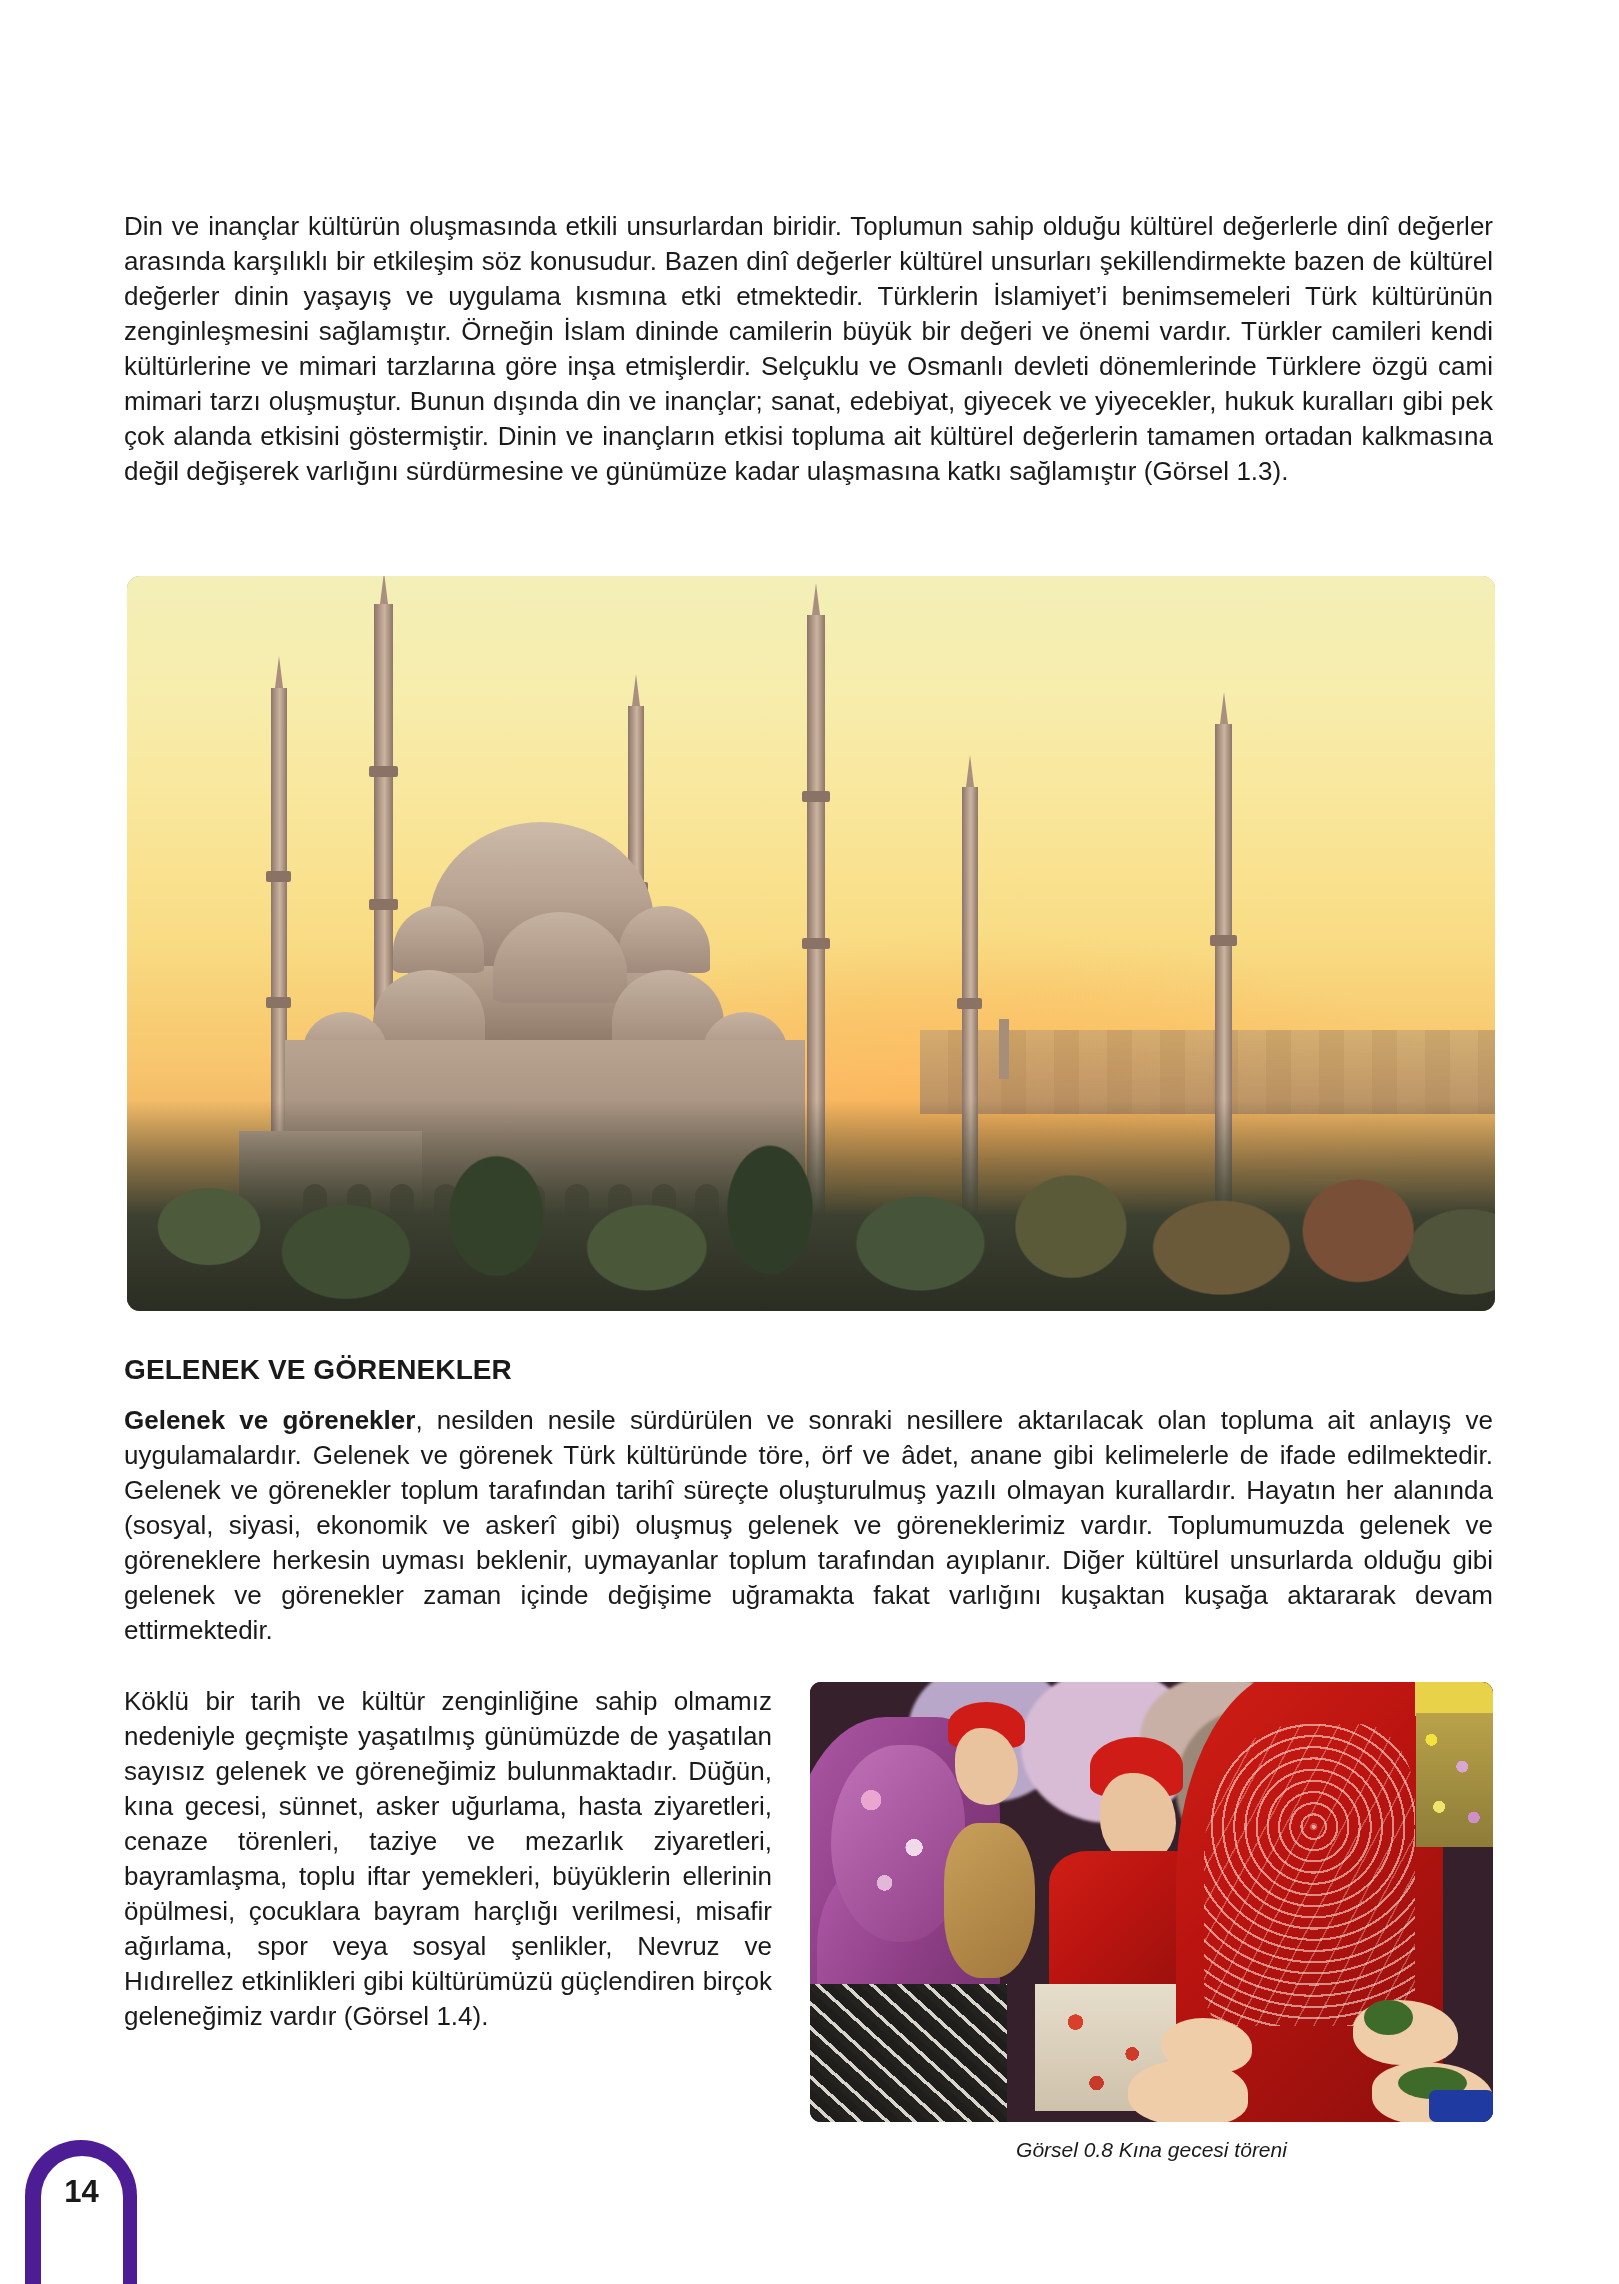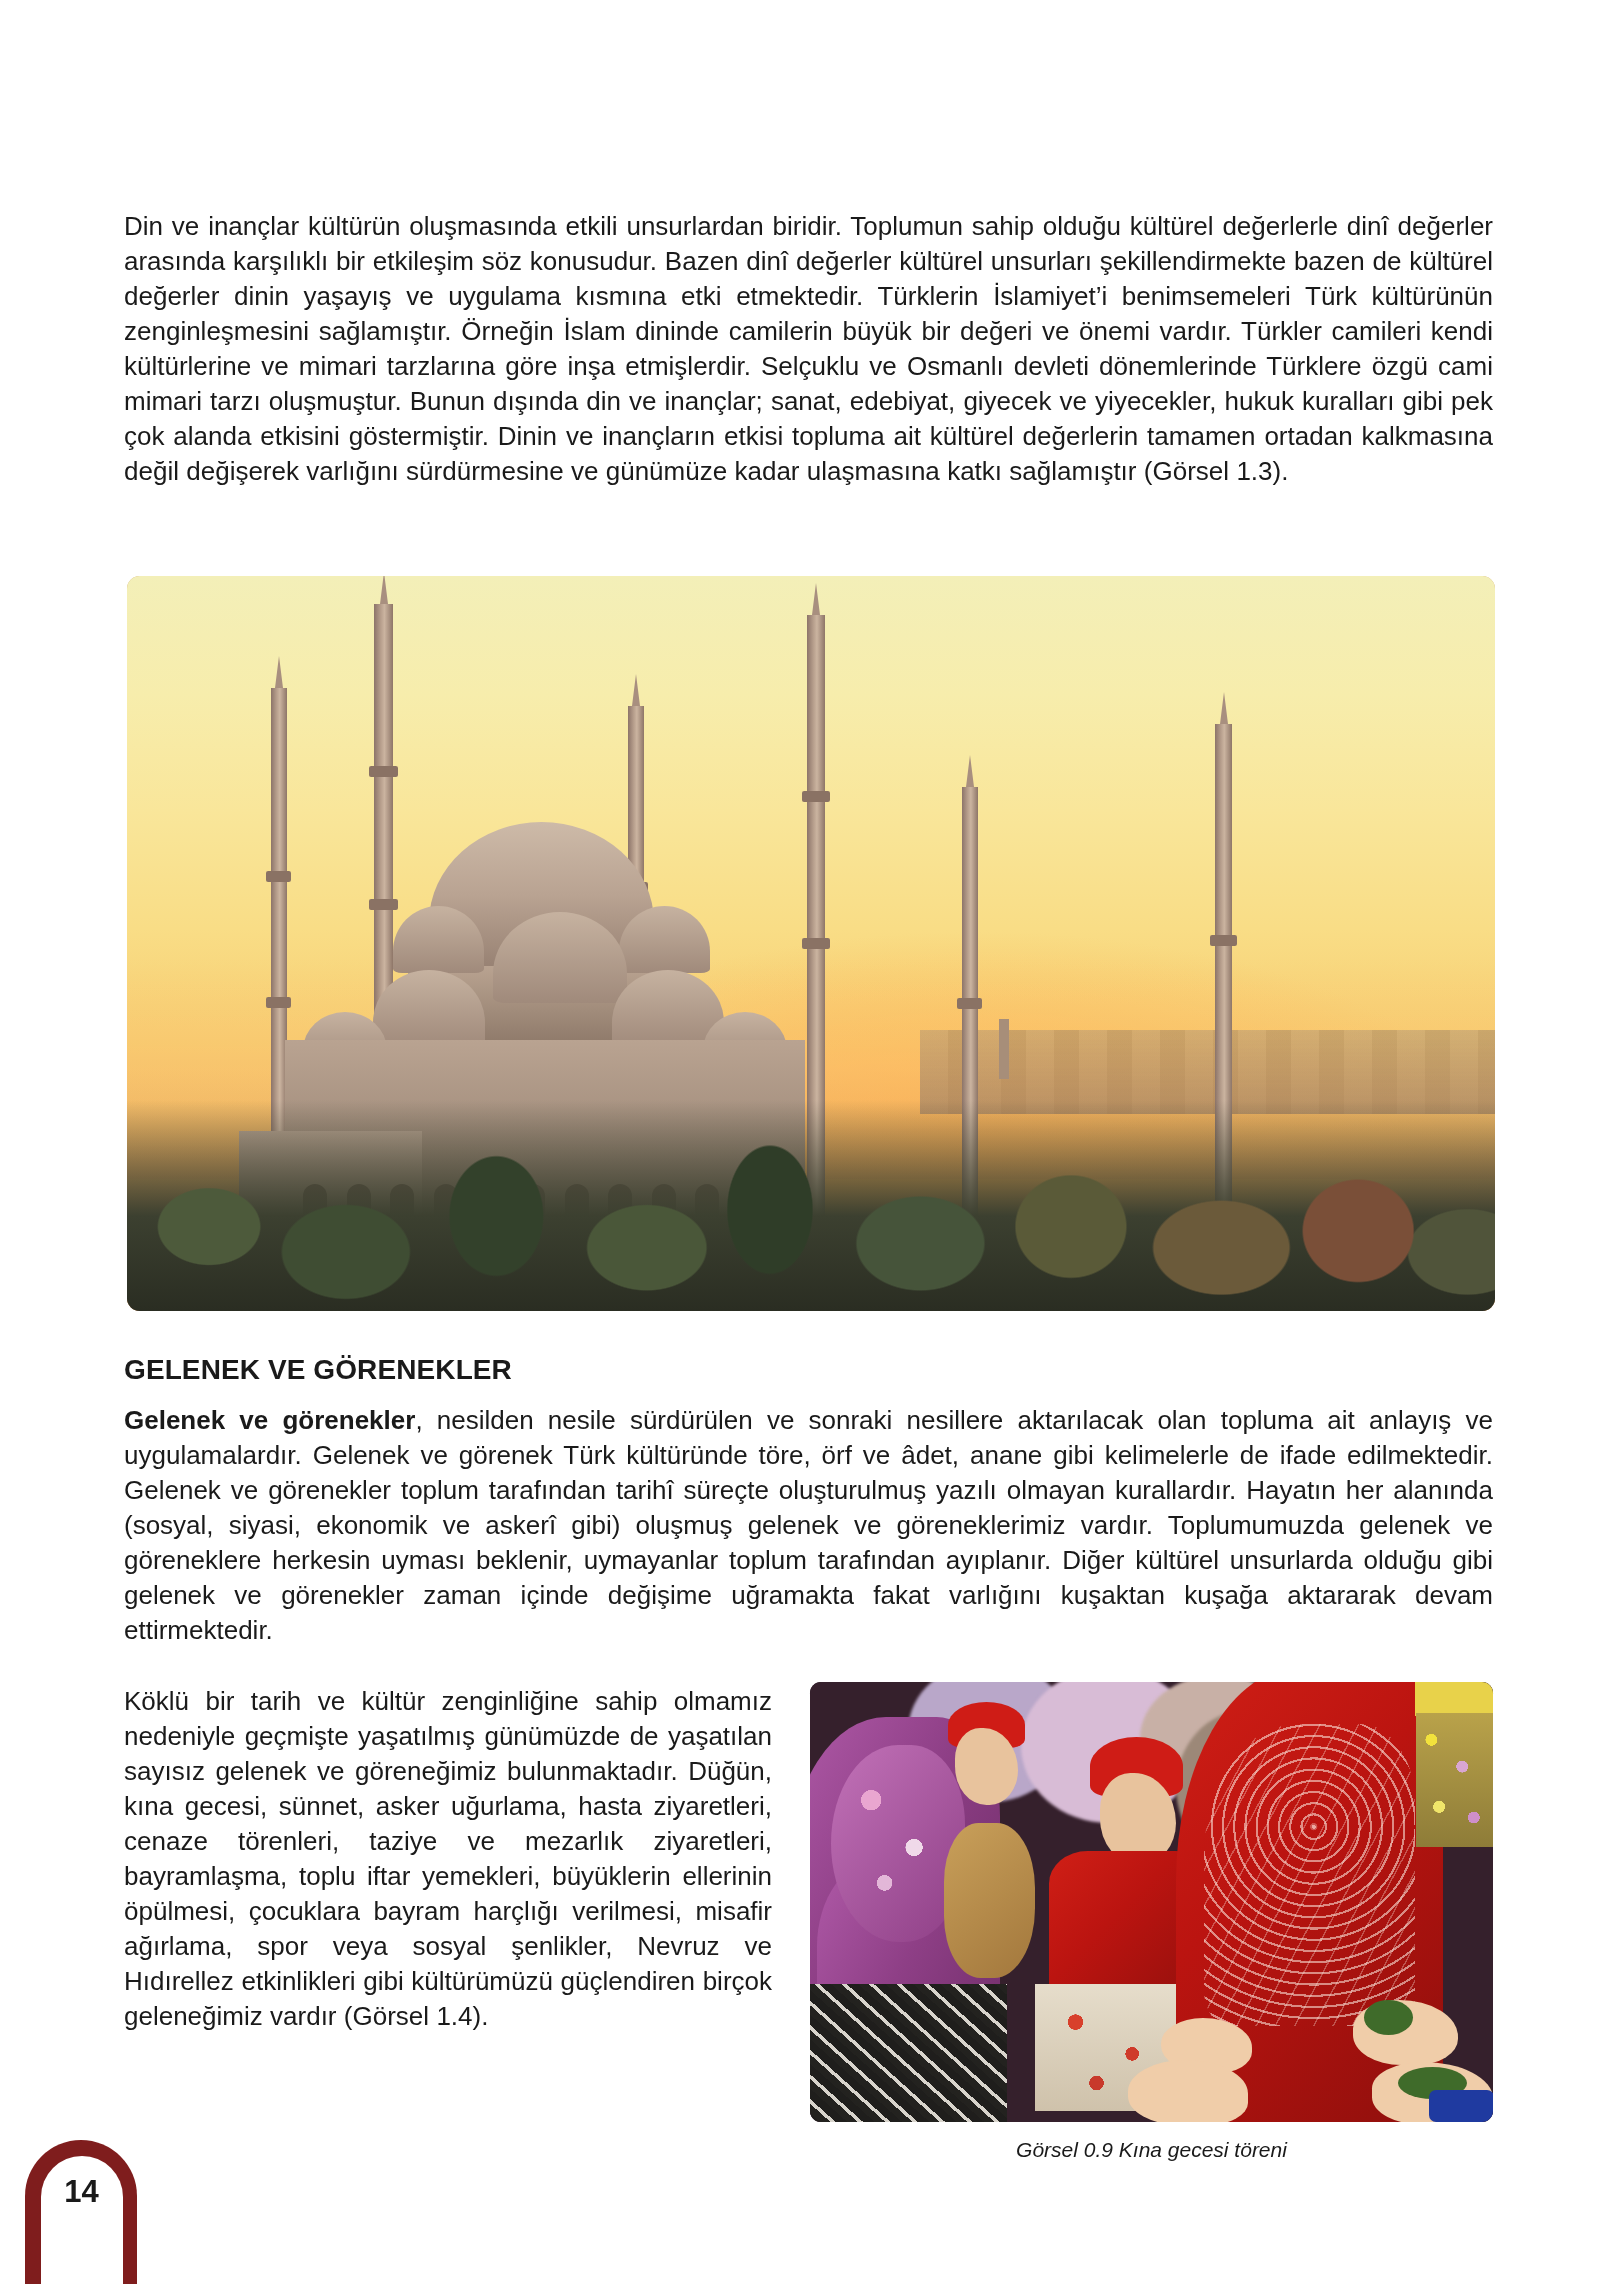--- a/index.html
+++ b/index.html
@@ -194,21 +194,21 @@
   }
   .yellow-panel { position: absolute; background: #e8d24a; }
 
   
   .page-badge {
     position: absolute;
     left: 25px;
     bottom: 0;
     width: 112px;
     height: 144px;
-    background: #7f1d1d;
+    background: #4c1d95;
     border-radius: 56px 56px 0 0;
   }
   .page-badge .inner {
     position: absolute;
     left: 15.5px;
     top: 15.5px;
     width: 82px;
     height: 129px;
     background: #ffffff;
     border-radius: 41px 41px 0 0;
@@ -330,21 +330,21 @@
 
     <div class="hand" style="left:351px; top:336px; width:91px; height:55px; border-radius:46% 54% 38% 50%;"></div>
     <div class="hand" style="left:318px; top:378px; width:120px; height:65px; border-radius:48% 52% 34% 44%;"></div>
     <div class="hand" style="left:543px; top:318px; width:105px; height:65px; border-radius:44% 56% 40% 46%;"></div>
     <div class="hand" style="left:562px; top:380px; width:121px; height:63px; border-radius:42% 58% 36% 44%;"></div>
     <div class="green-henna" style="left:554px; top:318px; width:49px; height:35px;"></div>
     <div class="green-henna" style="left:588px; top:385px; width:69px; height:32px;"></div>
     <div style="position:absolute; left:619px; top:408px; width:65px; height:32px; background:#1f3aa0; border-radius:7px;"></div>
   </div>
 
-  <p class="figure-caption" style="position:absolute; left:810px; top:2137px; width:683px;">Görsel 0.9 Kına gecesi töreni</p>
+  <p class="figure-caption" style="position:absolute; left:810px; top:2137px; width:683px;">Görsel 0.8 Kına gecesi töreni</p>
 
   <div class="page-badge">
     <div class="inner">
       <div class="num">14</div>
     </div>
   </div>
 
 </div>
 
 

